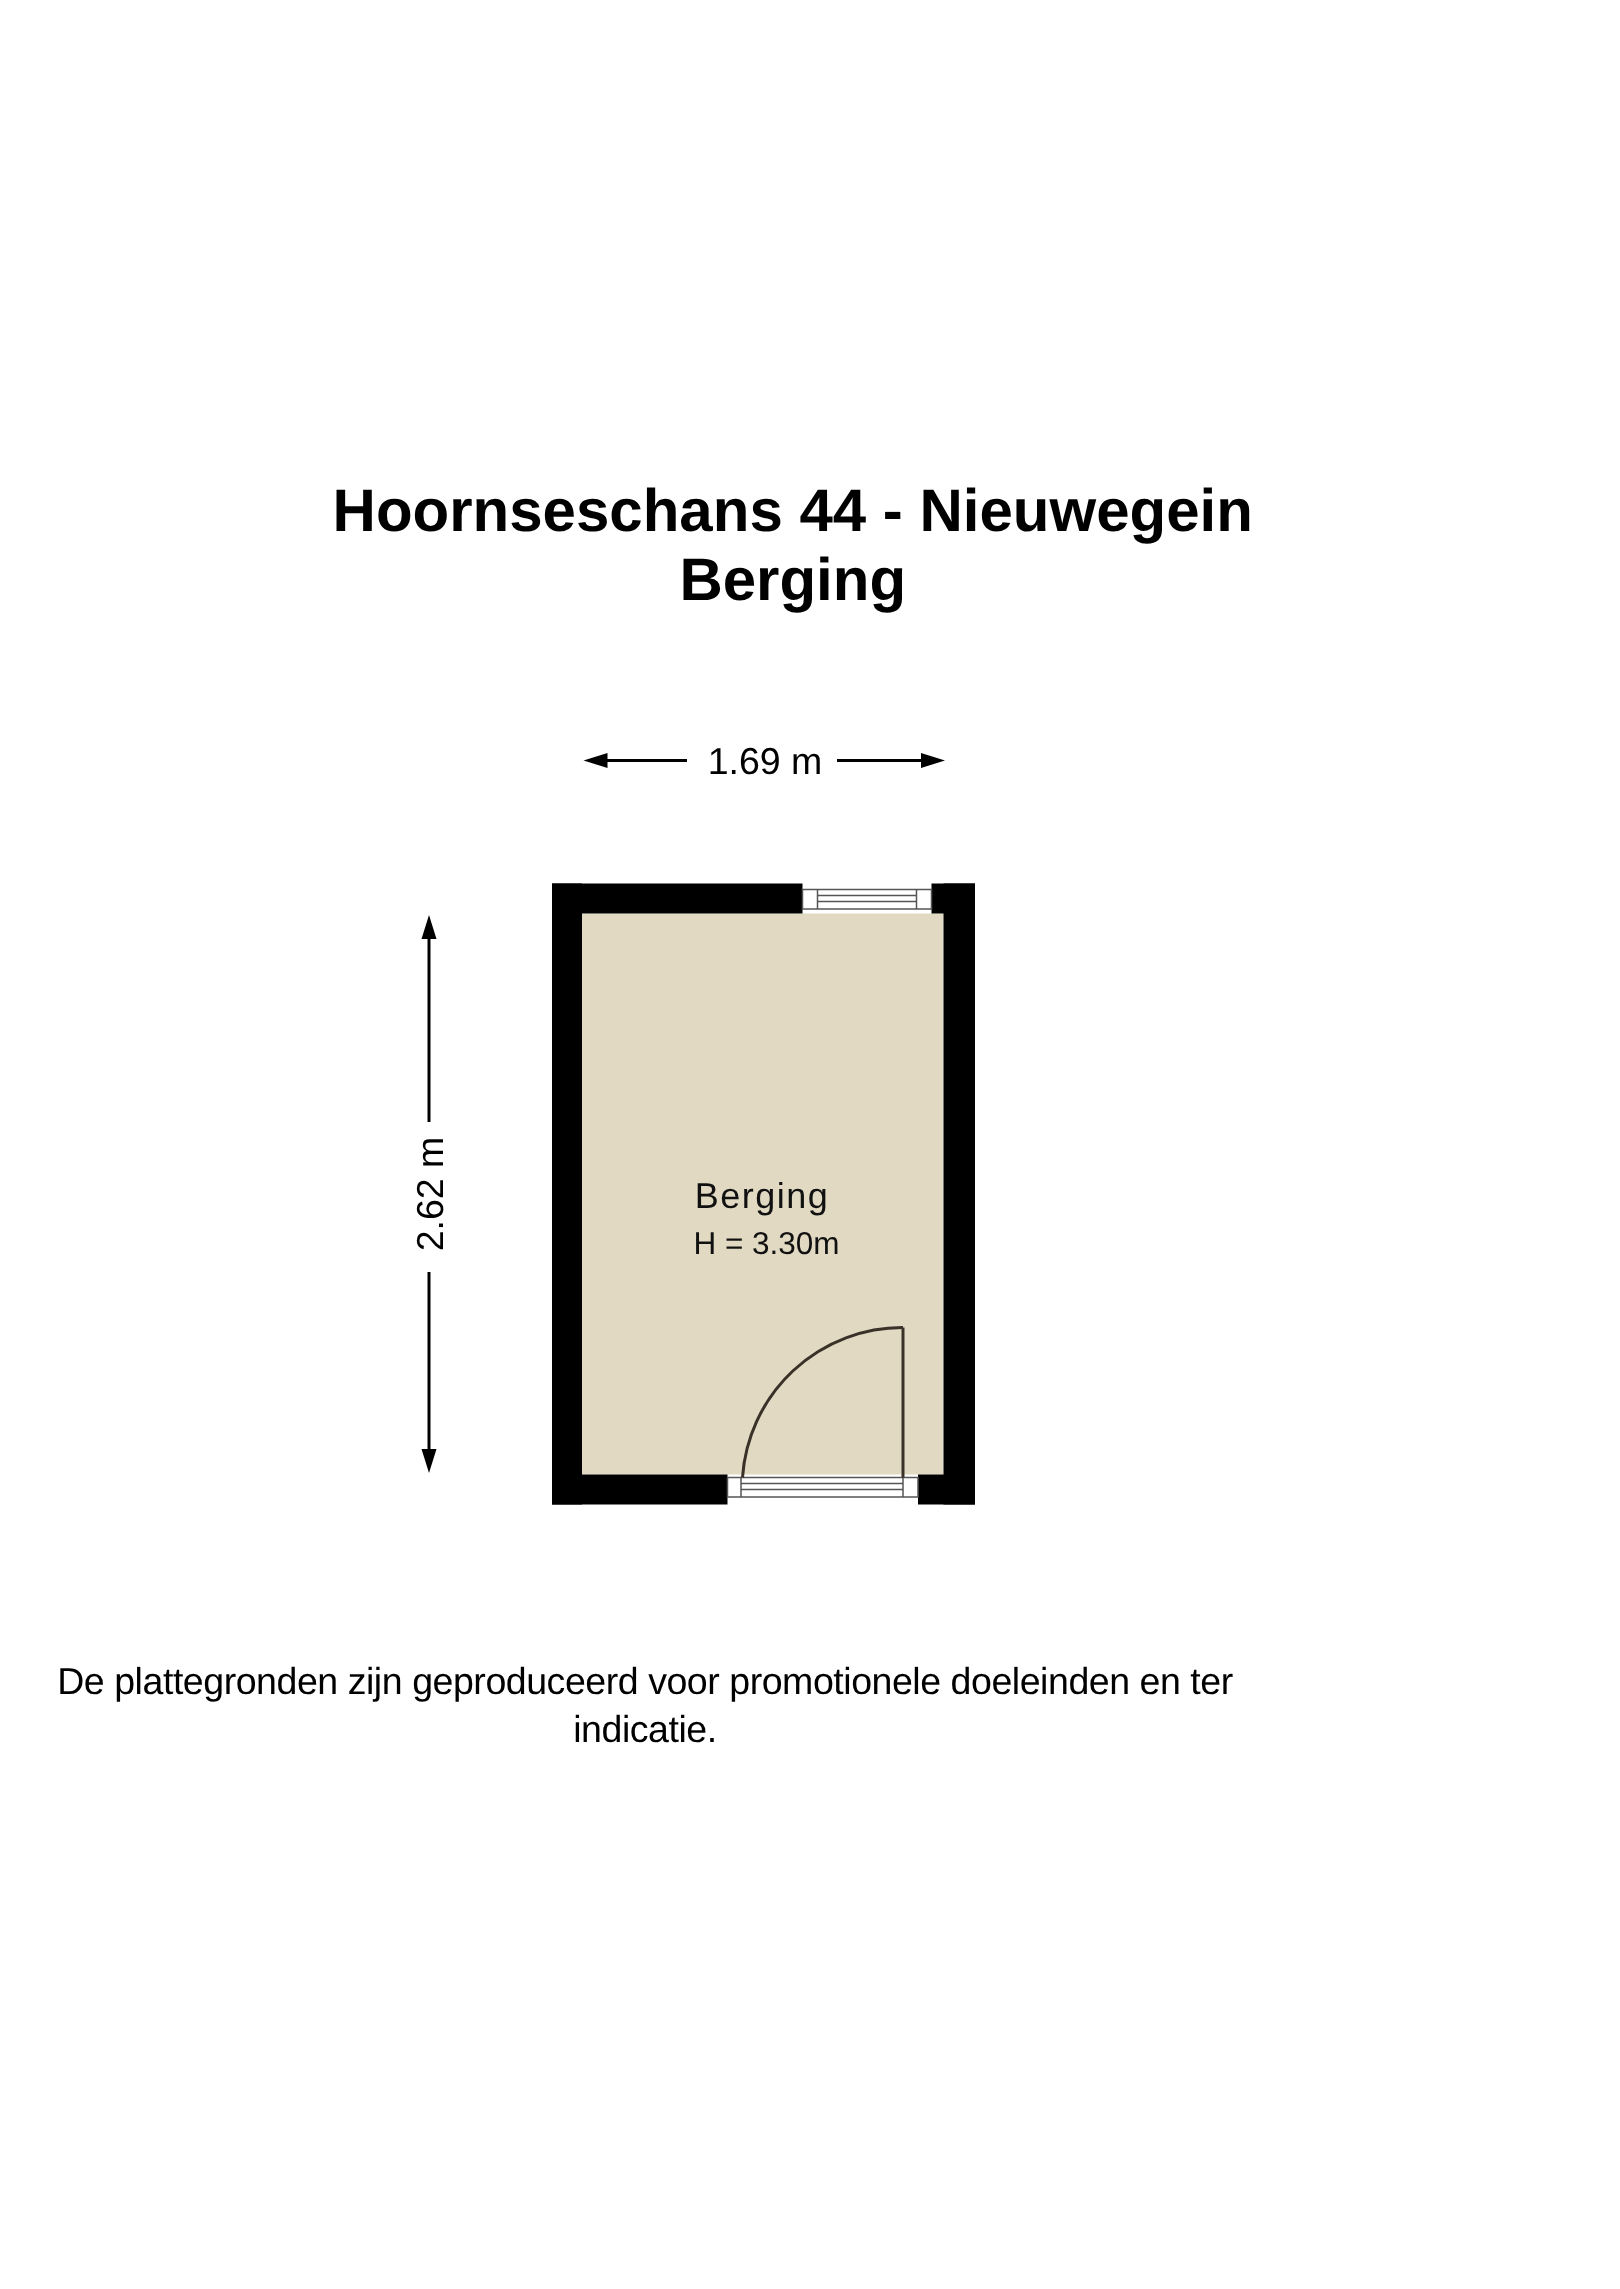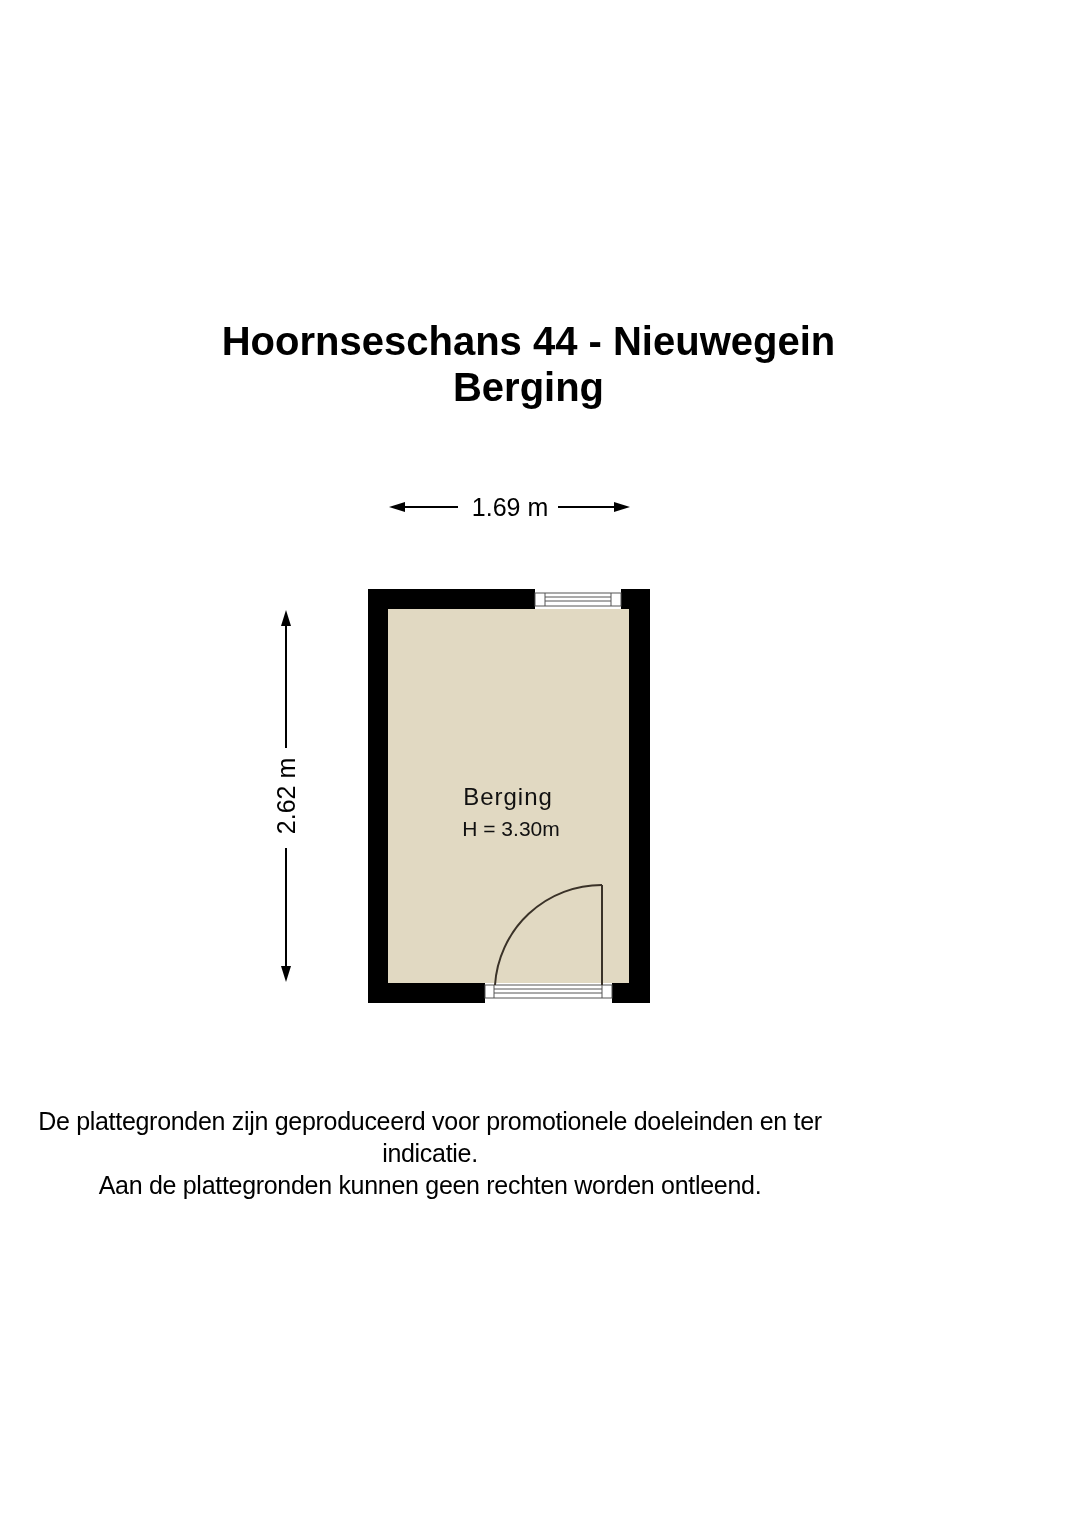--- a/index.html
+++ b/index.html
@@ -115,14 +115,13 @@
     <line x1="602" y1="885" x2="602" y2="985" stroke="#3a3228" stroke-width="2"></line>
     <path d="M 602 885 A 107 107 0 0 0 495 985" fill="none" stroke="#3a3228" stroke-width="2"></path>
   </g>
 
   <text class="room-text" x="508" y="805" text-anchor="middle" font-size="24" letter-spacing="1">Berging</text>
   <text class="room-text" x="511" y="836" text-anchor="middle" font-size="21">H = 3.30m</text>
 </svg>
 
 <div class="disclaimer">
   <span>De plattegronden zijn geproduceerd voor promotionele doeleinden en ter indicatie.</span>
-  <span>Aan de plattegronden kunnen geen rechten worden ontleend.</span>
 </div>
 
 </body></html>

